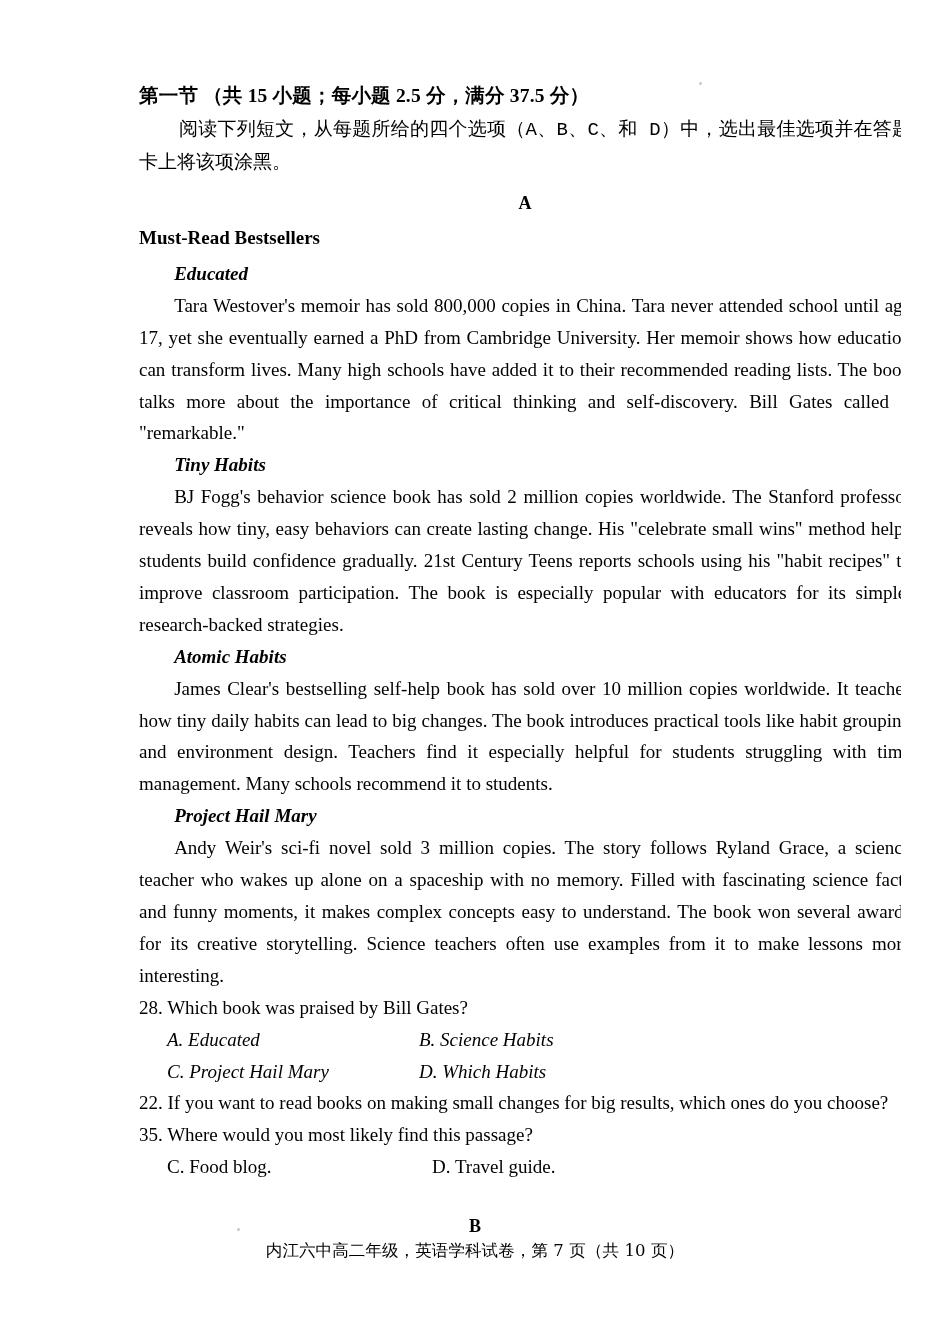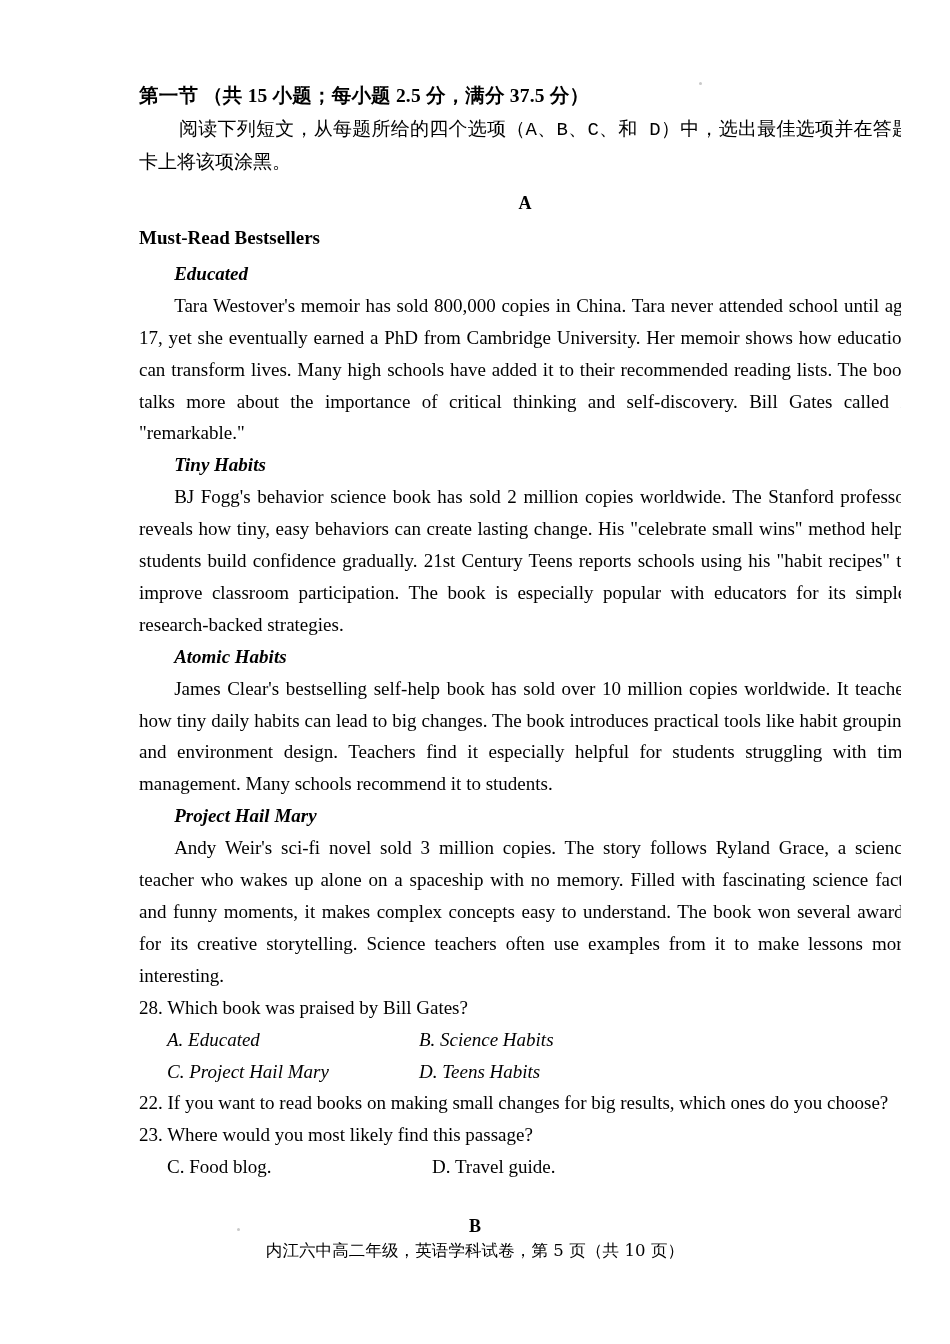--- a/index.html
+++ b/index.html
@@ -157,28 +157,28 @@
 
     <p class="book-title">Atomic Habits</p>
     <p class="para">James Clear's bestselling self-help book has sold over 10 million copies worldwide. It teaches how tiny daily habits can lead to big changes. The book introduces practical tools like habit grouping and environment design. Teachers find it especially helpful for students struggling with time management. Many schools recommend it to students.</p>
 
     <p class="book-title">Project Hail Mary</p>
     <p class="para">Andy Weir's sci-fi novel sold 3 million copies. The story follows Ryland Grace, a science teacher who wakes up alone on a spaceship with no memory. Filled with fascinating science facts and funny moments, it makes complex concepts easy to understand. The book won several awards for its creative storytelling. Science teachers often use examples from it to make lessons more interesting.</p>
 
     <p class="question">28. Which book was praised by Bill Gates?</p>
     <div class="options">
       <span class="opt-row"><span class="opt opt-a italic">A. Educated</span><span class="opt italic">B. Science Habits</span></span>
-      <span class="opt-row"><span class="opt opt-c italic">C. Project Hail Mary</span><span class="opt italic">D. Teens Habits</span></span>
+      <span class="opt-row"><span class="opt opt-c italic">C. Project Hail Mary</span><span class="opt italic">D. Which Habits</span></span>
     </div>
 
     <p class="question">22. If you want to read books on making small changes for big results, which ones do you choose?</p>
 
-    <p class="question">23. Where would you most likely find this passage?</p>
+    <p class="question">35. Where would you most likely find this passage?</p>
     <div class="options">
       <span class="opt-row"><span class="opt opt-c-w3">C. Food blog.</span><span class="opt">D. Travel guide.</span></span>
     </div>
 
   </div>
 
   <div class="bottom-letter">B</div>
-  <div class="footer">内江六中高二年级，英语学科试卷，第 5 页（共 10 页）</div>
+  <div class="footer">内江六中高二年级，英语学科试卷，第 7 页（共 10 页）</div>
 
 </div>
 
 </body></html>

